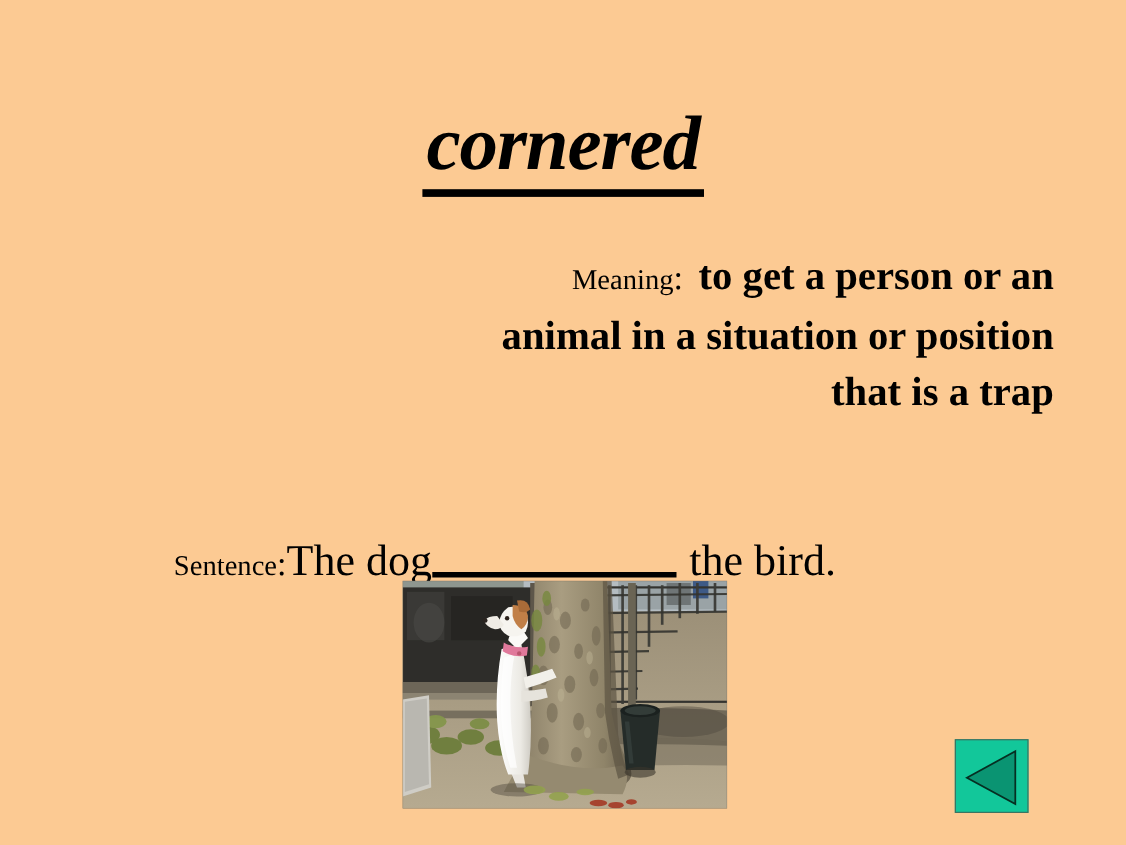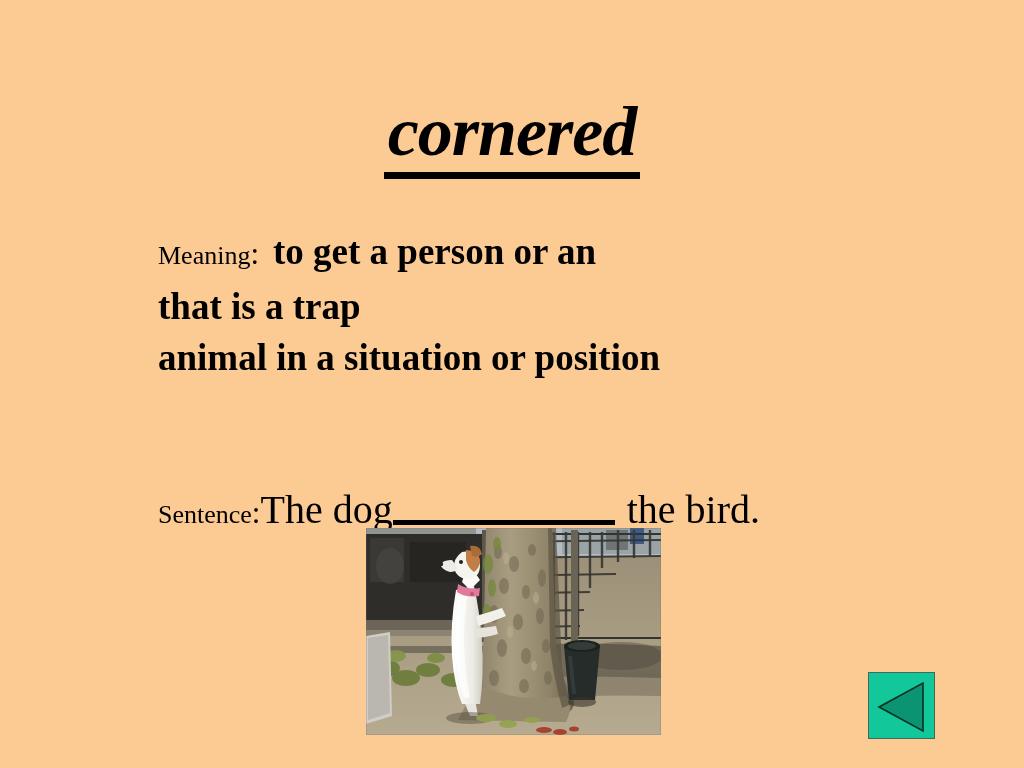--- a/index.html
+++ b/index.html
@@ -42,20 +42,21 @@
     padding: 0 4px 3px 4px;
     white-space: nowrap;
   }
 
   
   .meaning-block {
     position: absolute;
     left: 158px;
     top: 226px;
     width: 800px;
+    text-align: right;
   }
   .meaning-line {
     font-size: 37px;
     line-height: 51px;
     font-weight: bold;
     font-family: "Liberation Serif", serif;
   }
   .lbl {
     font-size: 26px;
     font-weight: normal;
@@ -128,22 +129,22 @@
 <body>
 
 <div class="slide">
 
   <div class="title-wrap">
     <span class="title">cornered</span>
   </div>
 
   <div class="meaning-block">
     <div class="meaning-line"><span class="lbl">Meaning</span><span class="lbl-colon">:</span><span class="gap"></span><span>to get a person or an</span></div>
+    <div class="meaning-line"><span>animal in a situation or position</span></div>
     <div class="meaning-line"><span>that is a trap</span></div>
-    <div class="meaning-line"><span>animal in a situation or position</span></div>
   </div>
 
   <div class="sentence-block">
     <div class="sentence-line"><span class="lbl">Sentence</span><span class="lbl-colon">:</span><span>The dog</span><span class="blank"></span><span> the bird.</span></div>
   </div>
 
   <div class="photo">
     <svg width="295" height="207" viewBox="0 0 295 207" xmlns="http://www.w3.org/2000/svg">
       <defs>
         <linearGradient id="groundGrad" x1="0" y1="0" x2="0" y2="1">

